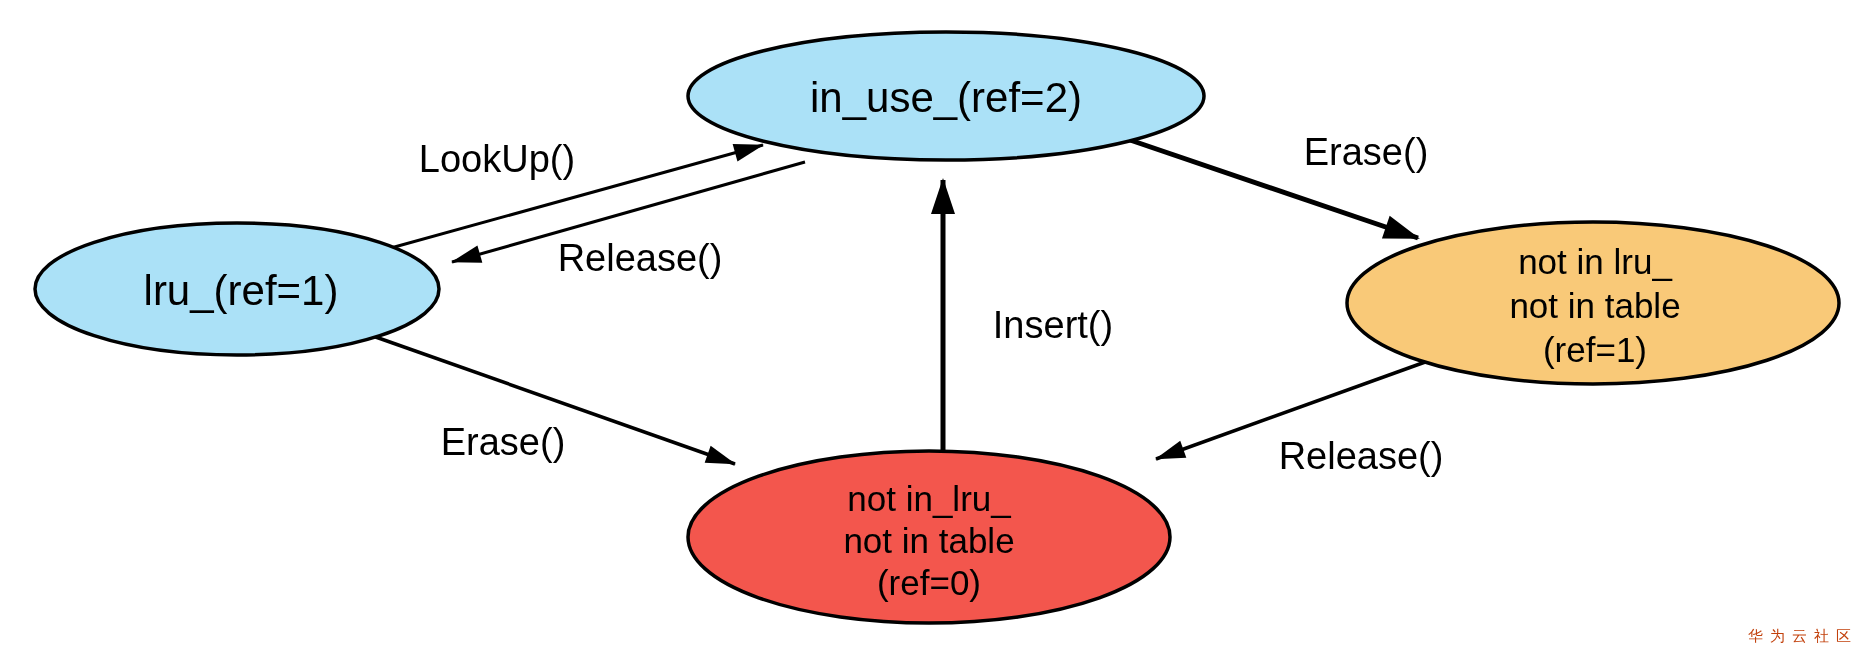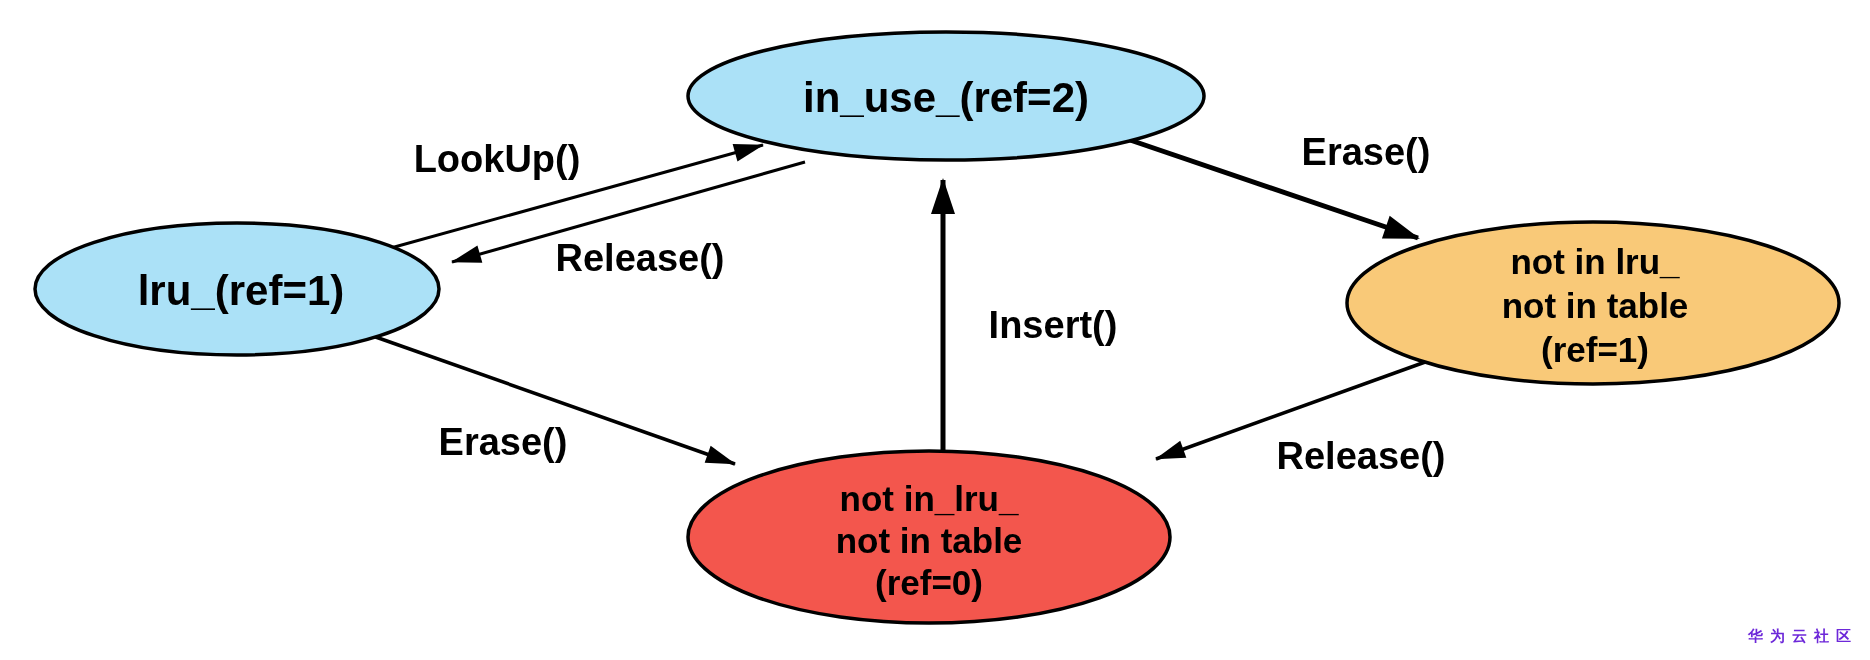--- a/index.html
+++ b/index.html
@@ -7,21 +7,20 @@
     padding: 0;
     background: #ffffff;
     font-family: "Liberation Sans", sans-serif;
   }
   .canvas {
     position: relative;
     width: 1870px;
     height: 660px;
     background: #ffffff;
     overflow: hidden;
-    font-weight: bold;
   }
   svg text {
     fill: #000000;
   }
   .node-label {
     font-size: 42px;
   }
   .node-label-small {
     font-size: 35px;
   }
@@ -75,14 +74,14 @@
     <text class="node-label-small" x="929" y="595" text-anchor="middle">(ref=0)</text>
 
     <text class="edge-label" x="497" y="172" text-anchor="middle">LookUp()</text>
     <text class="edge-label" x="640" y="271" text-anchor="middle">Release()</text>
     <text class="edge-label" x="1366" y="165" text-anchor="middle">Erase()</text>
     <text class="edge-label" x="1053" y="338" text-anchor="middle">Insert()</text>
     <text class="edge-label" x="503" y="455" text-anchor="middle">Erase()</text>
     <text class="edge-label" x="1361" y="469" text-anchor="middle">Release()</text>
   </svg>
 
-  <div class="watermark" style="color: #6d28d9;">华为云社区</div>
+  <div class="watermark" style="color: #c2410c;">华为云社区</div>
 </div>
 
 </body></html>

